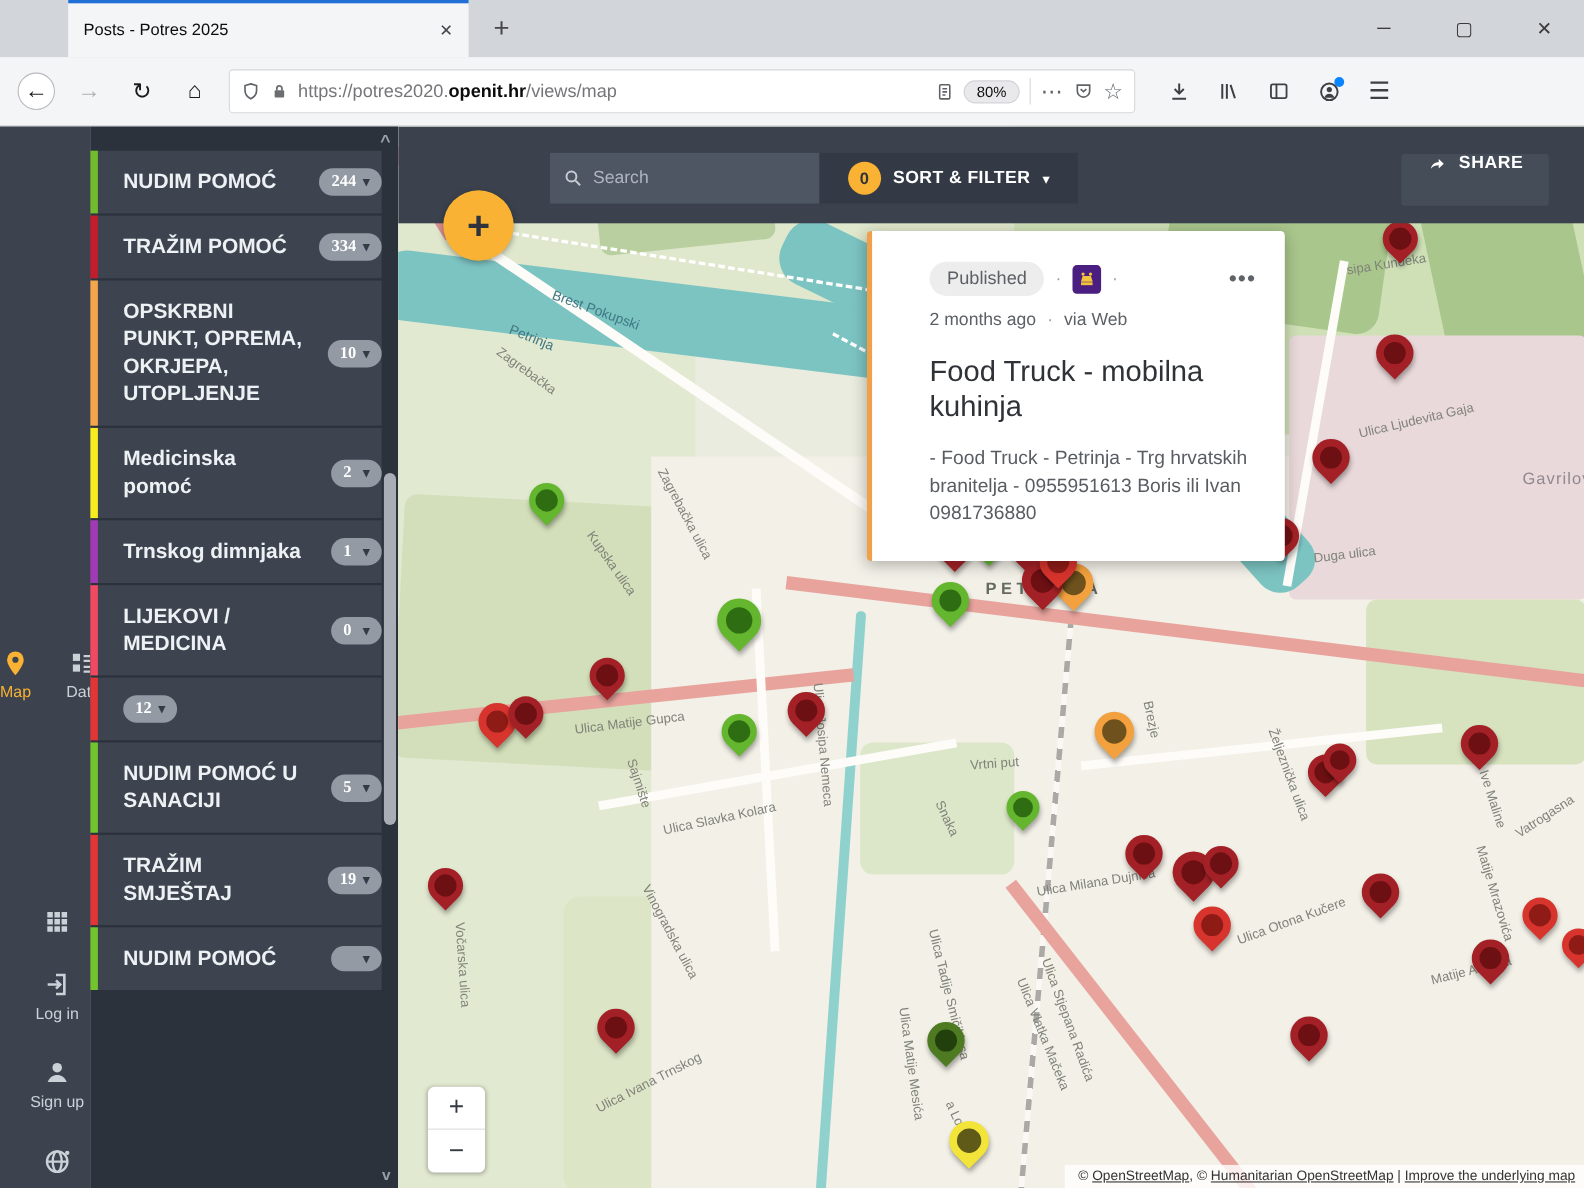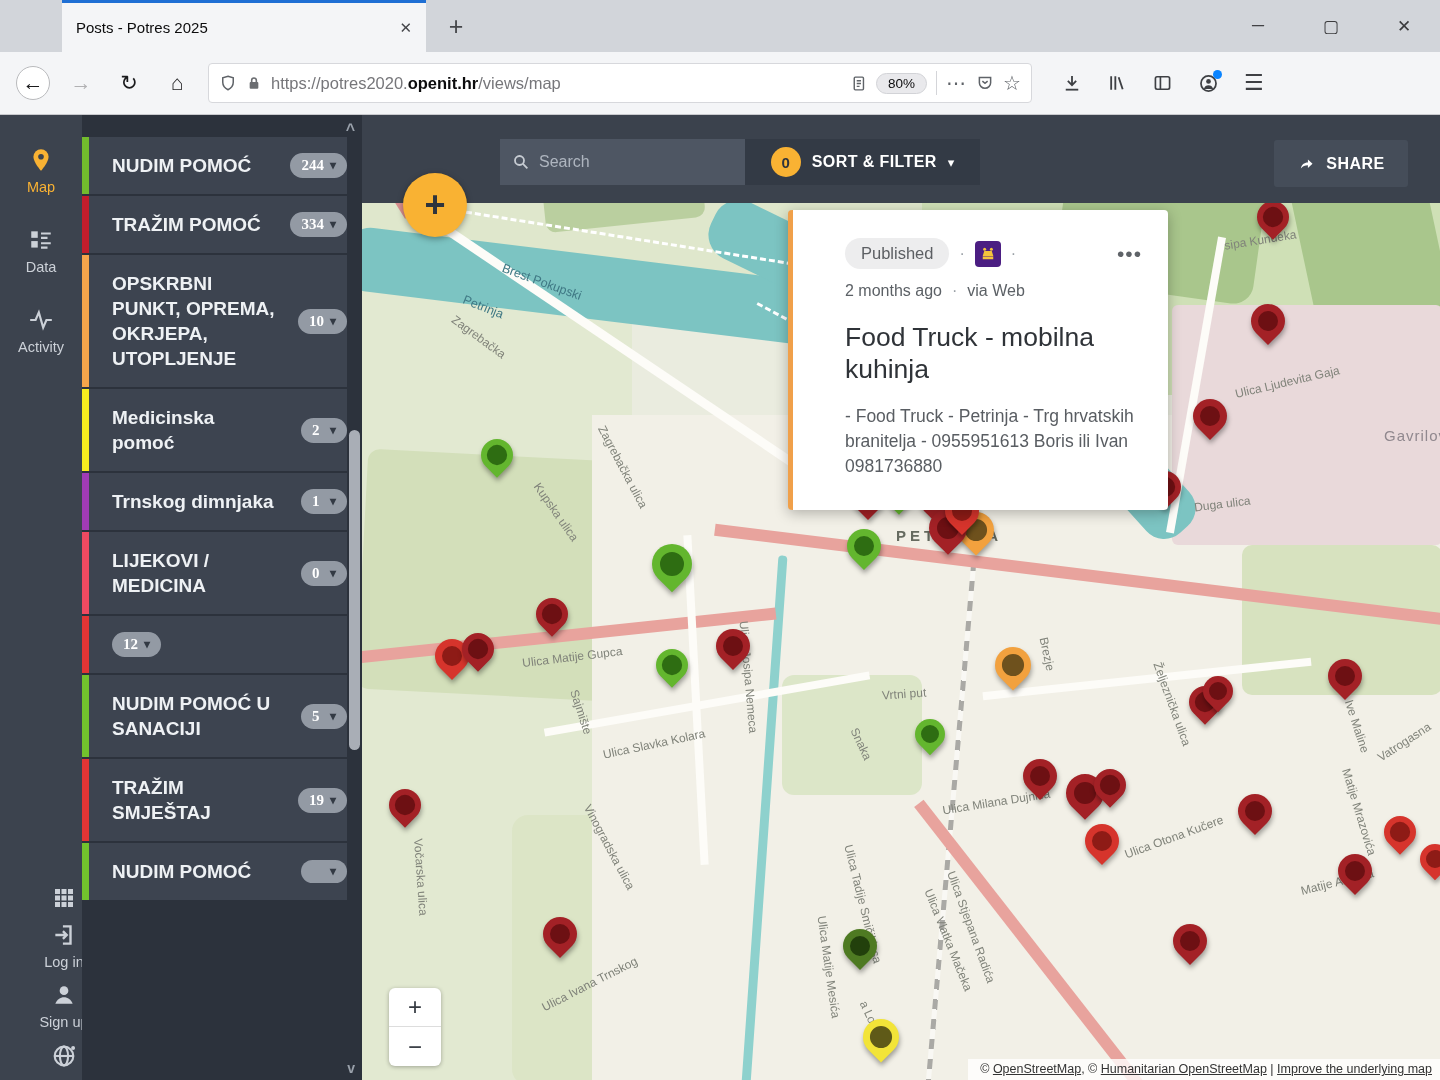--- a/index.html
+++ b/index.html
@@ -33,27 +33,27 @@
   .pa-dots { font-size:20px; color:#5f6368; letter-spacing:1px; }
   .vdiv { width:1px; height:24px; background:#d4d5d9; }
   .star { font-size:20px; color:#5f6368; }
   .tb-icons { display:flex; align-items:center; gap:25px; padding:0 6px 0 16px; }
   .tb-icons .ic { position:relative; color:#3e4044; display:flex; }
   .bluedot { position:absolute; right:-3px; top:-3px; width:9px; height:9px; border-radius:50%; background:#0a84ff; }
 
   
   .app { position:absolute; top:115px; left:0; width:1440px; height:965px; display:flex; }
 
-  .rail { width:82px; background:var(--rail_bg); display:flex; flex-direction:column; align-items:center;
+  .rail { width:82px; background:var(--rail_bg); display:flex; flex-direction:row; align-items:center;
           padding-top:32px; gap:32px; position:relative; flex-shrink:0; }
   .rail-item { display:flex; flex-direction:column; align-items:center; gap:6px; color:#ccd1d8; cursor:pointer; }
   .rail-item.active { color:var(--accent); }
   .rail-item .lbl { font-size:14.5px; }
-  .rail-bottom { position:absolute; bottom:10px; left:12px; width:104px; display:flex; flex-direction:column;
-                 align-items:center; gap:12px; }
+  .rail-bottom { position:absolute; bottom:10px; left:0; width:104px; display:flex; flex-direction:column;
+                 align-items:center; gap:32px; }
 
   .panel { width:280px; background:var(--panel_bg); position:relative; padding:22px 0 0 0; overflow:hidden; flex-shrink:0; }
   #category-list { display:flex; flex-direction:column; gap:2px; margin-right:15px; }
   .cat { background:var(--item_bg); border-left:7px solid var(--stripe); padding:16px 0 16px 23px;
          display:flex; align-items:center; justify-content:space-between; gap:8px; cursor:pointer; }
   .cat-label { font-size:19px; font-weight:700; color:#eef1f4; line-height:25px; max-width:168px; }
   .cat-badge { background:#939aa4; border-radius:16px; min-width:46px; padding:4px 11px; display:flex;
                align-items:center; gap:6px; justify-content:space-between;font-family:Liberation Serif, serif; }
   .cat-badge b { color:#fff; font-size:15px; font-weight:700; }
   .cat-badge .chev { color:#333a44; font-size:12px; font-weight:700; }
@@ -79,21 +79,21 @@
   .search input { background:transparent; border:none; outline:none; color:#e6e9ee; font-size:16px; width:160px;
                   font-family:"Liberation Sans",sans-serif; }
   .search input::placeholder { color:#aeb5bf; }
   .sortfilter { position:absolute; left:383px; top:24px; width:235px; height:46px; background:#333a45;
                 display:flex; align-items:center; justify-content:center; gap:11px; cursor:pointer; }
   .sf-count { width:30px; height:30px; border-radius:50%; background:var(--accent); color:#2e333c;
               font-weight:800; font-size:15px; display:flex; align-items:center; justify-content:center; }
   .sf-label { color:#fff; font-weight:700; font-size:16px; letter-spacing:.4px; }
   .sf-chev { color:#fff; font-size:13px; }
   .sharebtn { position:absolute; right:32px; top:25px; width:134px; height:47px; background:#454d59; border-radius:3px;
-              display:flex; align-items:center; justify-content:center; gap:10px; color:#fff; font-weight:700;
+              display:flex; align-items:flex-start; justify-content:center; gap:10px; color:#fff; font-weight:700;
               font-size:16px; letter-spacing:.5px; cursor:pointer; }
   .fab { position:absolute; left:41px; top:58px; width:64px; height:64px; border-radius:50%; background:var(--accent);
          z-index:11; display:flex; align-items:center; justify-content:center; font-size:36px; font-weight:700;
          color:#2f343c; box-shadow:0 2px 6px rgba(0,0,0,.35); cursor:pointer; }
 
   .popup { position:absolute; left:426px; top:95px; width:380px; min-height:290px; background:#fff; border-radius:4px;
            border-left:5px solid #f0a04a; box-shadow:0 3px 14px rgba(0,0,0,.28); z-index:8;
            padding:28px 26px 30px 52px; }
   .pop-row1 { display:flex; align-items:center; gap:10px; }
   .status-pill { background:#ededee; border-radius:17px; padding:6px 16px; font-size:16.5px; color:#5c5f63; }

